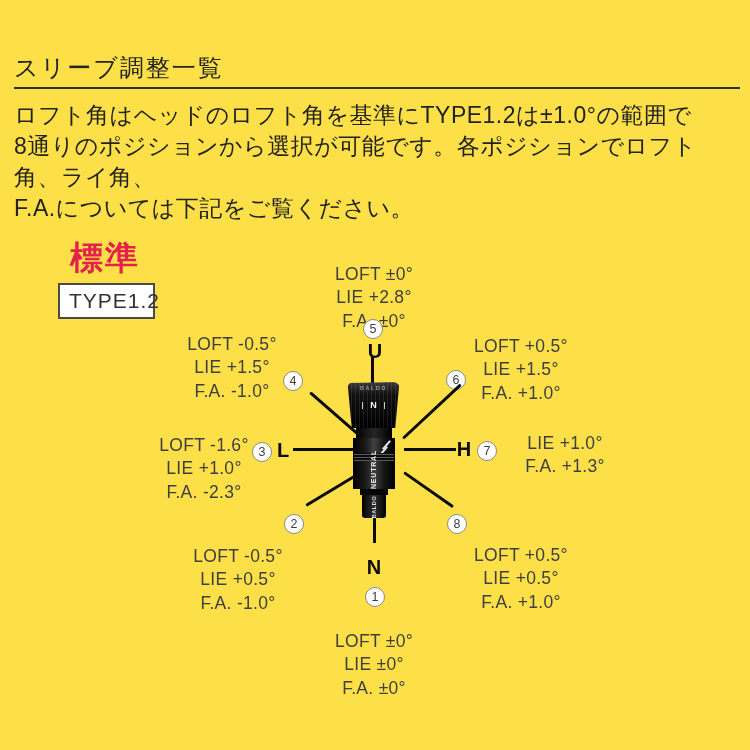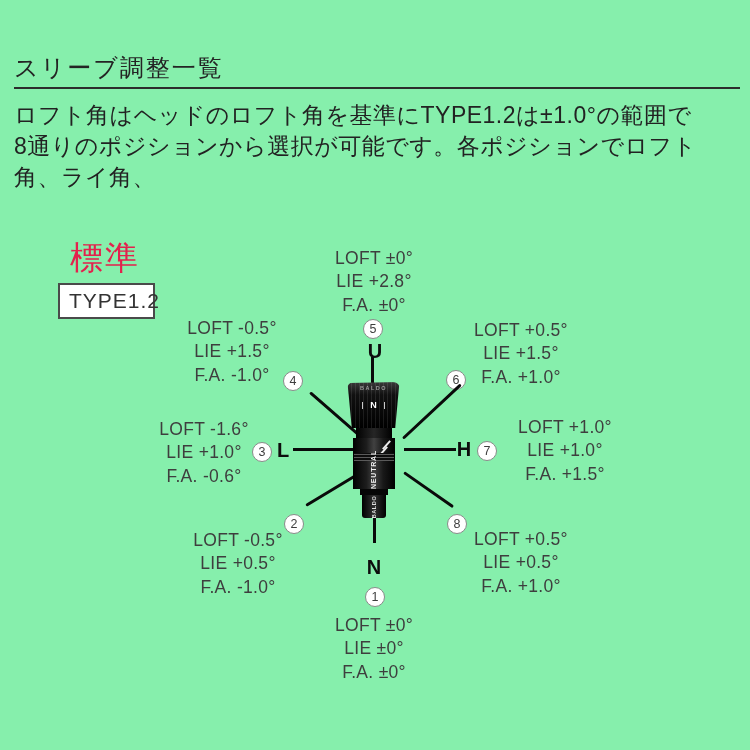--- a/index.html
+++ b/index.html
@@ -1,49 +1,49 @@
 <!DOCTYPE html>
 <html><head>
 <meta charset="utf-8">
 <style>
   html,body { margin:0; padding:0; background:#fff; }
   .canvas {
-    position:relative; width:750px; height:750px; background:#86efac;
+    position:relative; width:750px; height:750px; background:#fde047;
     font-family:"Liberation Sans", sans-serif; overflow:hidden;
   }
   
   .page-title {
     position:absolute; left:14px; top:52px;
     font-size:24px; color:#242424; letter-spacing:2px; font-weight:400;
   }
   .title-rule {
     position:absolute; left:14px; top:87px; width:726px; height:2px; background:#2c2c2c;
   }
   .intro {
     position:absolute; left:14px; top:100px; width:700px;
     font-size:23px; line-height:31px; color:#222; letter-spacing:0.5px;
   }
   .intro span { display:block; }
 
   
   .standard-label {
     position:absolute; left:70px; top:236px;
-    font-size:33px; font-weight:400; color:#e3214d; letter-spacing:2px;
+    font-size:33px; font-weight:700; color:#e3214d; letter-spacing:2px;
   }
   .type-badge {
     position:absolute; left:58px; top:283px; width:97px; height:36px;
     border:2px solid #4a4a4a; box-sizing:border-box;
     display:flex; align-items:center; justify-content:center;
     font-size:21px; color:#333; letter-spacing:1px; background:#fff;padding-left:16px;
   }
 
   
   .pos-label {
     position:absolute; width:180px; text-align:center;
-    font-size:17.5px; line-height:23.4px; color:#3e3e3e; letter-spacing:0.3px;
+    font-size:17.5px; line-height:23.4px; color:#3e3e3e; letter-spacing:0.3px;margin-top:16px;
   }
   .pos-label span { display:block; }
   .pl-5 { left:284px; top:247px; }
   .pl-4 { left:142px; top:317px; }
   .pl-6 { left:431px; top:319px; }
   .pl-3 { left:114px; top:418px; }
   .pl-7 { left:475px; top:416px; }
   .pl-2 { left:148px; top:529px; }
   .pl-8 { left:431px; top:528px; }
   .pl-1 { left:284px; top:614px; }
@@ -147,20 +147,21 @@
 </head>
 <body>
 
 <div class="canvas">
 
   <div class="page-title">スリーブ調整一覧</div>
   <div class="title-rule"></div>
   <div class="intro">
     <span>ロフト角はヘッドのロフト角を基準にTYPE1.2は±1.0°の範囲で</span>
     <span>8通りのポジションから選択が可能です。各ポジションでロフト角、ライ角、</span>
+    <span>F.A.については下記をご覧ください。</span>
   </div>
 
   <div class="standard-label">標準</div>
   <div class="type-badge">TYPE1.2</div>
 
   <div class="pos-label pl-5">
     <span>LOFT ±0°</span>
     <span>LIE +2.8°</span>
     <span>F.A. ±0°</span>
   </div>
@@ -170,26 +171,25 @@
     <span>F.A. -1.0°</span>
   </div>
   <div class="pos-label pl-6">
     <span>LOFT +0.5°</span>
     <span>LIE +1.5°</span>
     <span>F.A. +1.0°</span>
   </div>
   <div class="pos-label pl-3">
     <span>LOFT -1.6°</span>
     <span>LIE +1.0°</span>
-    <span>F.A. -0.6°</span>
+    <span>F.A. -2.3°</span>
   </div>
   <div class="pos-label pl-7">
-    <span>LOFT +1.0°</span>
     <span>LIE +1.0°</span>
-    <span>F.A. +1.5°</span>
+    <span>F.A. +1.3°</span>
   </div>
   <div class="pos-label pl-2">
     <span>LOFT -0.5°</span>
     <span>LIE +0.5°</span>
     <span>F.A. -1.0°</span>
   </div>
   <div class="pos-label pl-8">
     <span>LOFT +0.5°</span>
     <span>LIE +0.5°</span>
     <span>F.A. +1.0°</span>

